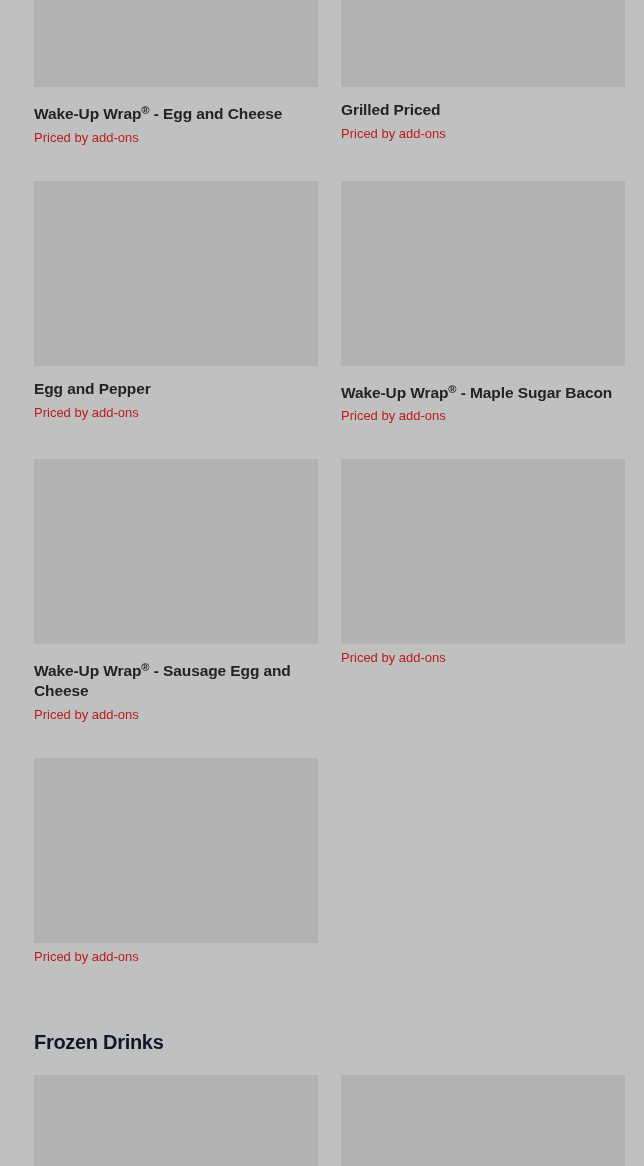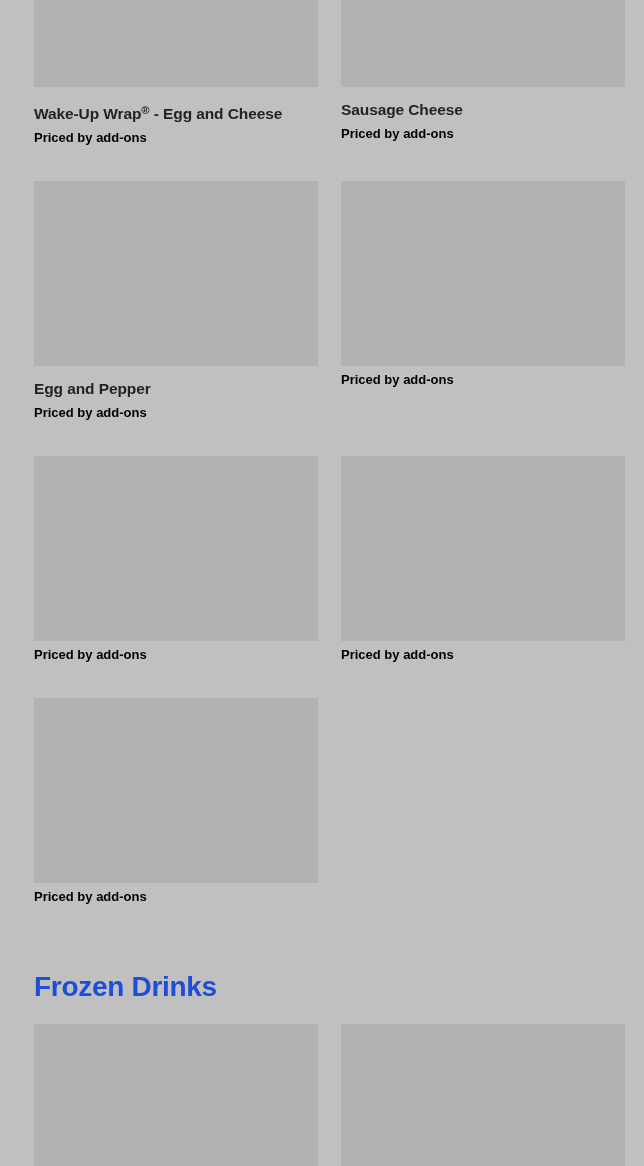--- a/index.html
+++ b/index.html
@@ -57,31 +57,31 @@
     font-weight: bold;
     line-height: 20px;
     color: #232323;
     margin: 13px 0 0 0;
     letter-spacing: -0.1px;
     word-wrap: break-word;
   }
 
   .item-price {
     font-size: 13px;
-    font-weight: bold;
+    font-weight: normal;
     line-height: 17px;
-    color: #000000;
+    color: #b91c1c;
     margin: 5px 0 0 0;
   }
 
   
   .section-heading {
-    font-size: 28px;
+    font-size: 20px;
     font-weight: bold;
-    color: #1d4ed8;
+    color: #0f172a;
     letter-spacing: -0.3px;
     margin: 0;
     padding: 31px 20px 21px 34px;
   }
 
   .reg-mark {
     font-size: 0.72em;
     vertical-align: 0.42em;
     letter-spacing: 0;
   }
@@ -94,37 +94,39 @@
   <div class="item-grid">
 
     <div class="menu-item row-clipped">
       <div class="item-thumb"></div>
       <div class="item-title">Wake-Up Wrap<span class="reg-mark">®</span> - Egg and Cheese</div>
       <div class="item-price">Priced by add-ons</div>
     </div>
 
     <div class="menu-item row-clipped">
       <div class="item-thumb"></div>
-      <div class="item-title">Sausage Cheese</div>
+      <div class="item-title">Grilled Priced</div>
       <div class="item-price">Priced by add-ons</div>
     </div>
 
     <div class="menu-item">
       <div class="item-thumb"></div>
       <div class="item-title">Egg and Pepper</div>
       <div class="item-price">Priced by add-ons</div>
     </div>
 
     <div class="menu-item">
       <div class="item-thumb"></div>
+      <div class="item-title">Wake-Up Wrap<span class="reg-mark">®</span> - Maple Sugar Bacon</div>
       <div class="item-price">Priced by add-ons</div>
     </div>
 
     <div class="menu-item">
       <div class="item-thumb"></div>
+      <div class="item-title">Wake-Up Wrap<span class="reg-mark">®</span> - Sausage Egg and Cheese</div>
       <div class="item-price">Priced by add-ons</div>
     </div>
 
     <div class="menu-item">
       <div class="item-thumb"></div>
       <div class="item-price">Priced by add-ons</div>
     </div>
 
     <div class="menu-item">
       <div class="item-thumb"></div>

